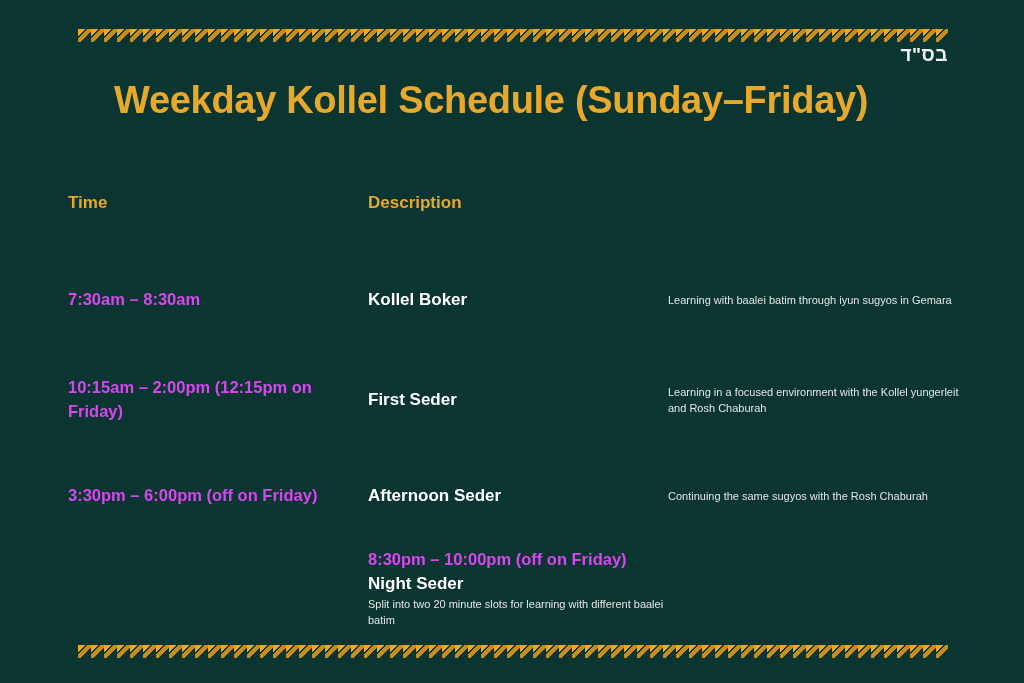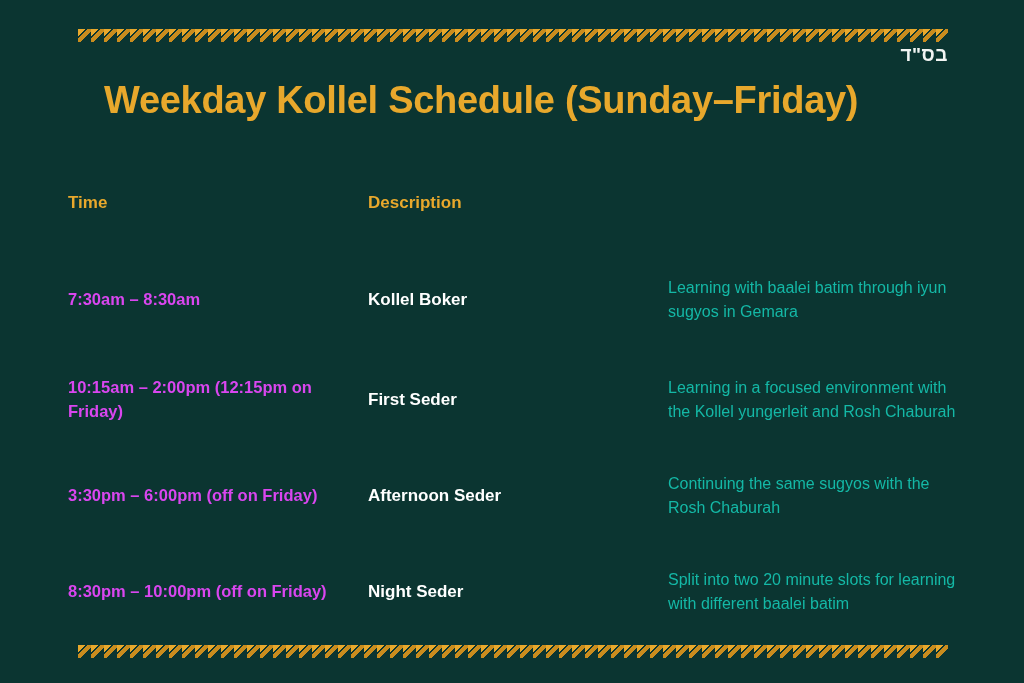--- a/index.html
+++ b/index.html
@@ -49,21 +49,21 @@
     font-size: 19px;
     font-weight: bold;
     letter-spacing: 0.5px;
     direction: rtl;
   }
 
   
   .title {
     position: absolute;
     top: 79px;
-    left: 104px;
+    left: 114px;
     width: 820px;
     color: #e8a82c;
     font-size: 38px;
     font-weight: bold;
     letter-spacing: -0.3px;
     line-height: 1.15;
   }
 
   
   .schedule {
@@ -105,30 +105,30 @@
   }
 
   .cell-session {
     color: #ffffff;
     font-size: 17px;
     font-weight: bold;
     line-height: 1.4;
   }
 
   .cell-desc {
-    color: #14b8a6;
-    font-size: 16px;
+    color: #e5e5e5;
+    font-size: 11px;
     font-weight: normal;
     line-height: 1.48;
   }
 
   .row-1 { margin-top: 42px; }
   .row-2 { margin-top: 12px; }
   .row-3 { margin-top: 8px; }
-  .row-4 { margin-top: 8px; }
+  .row-4 { margin-top: 8px; flex-direction: column; }
 </style>
 </head>
 <body>
 
 <div class="chevron-border top">
   <div class="strip"></div>
 </div>
 
 <div class="bsd">בס"ד</div>
 

